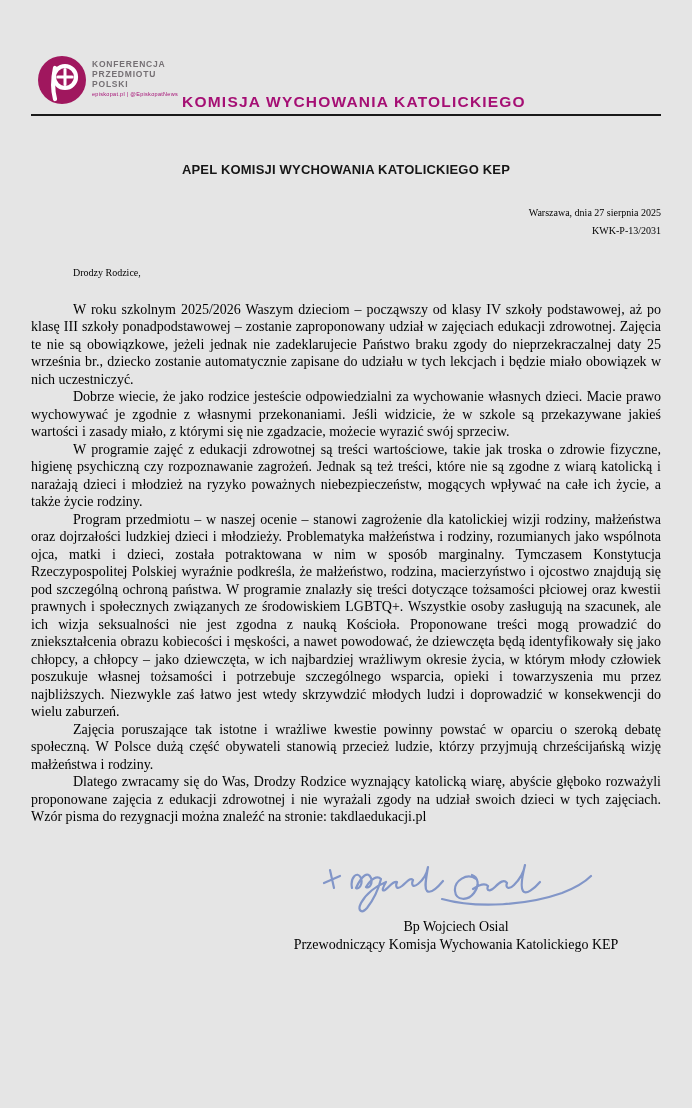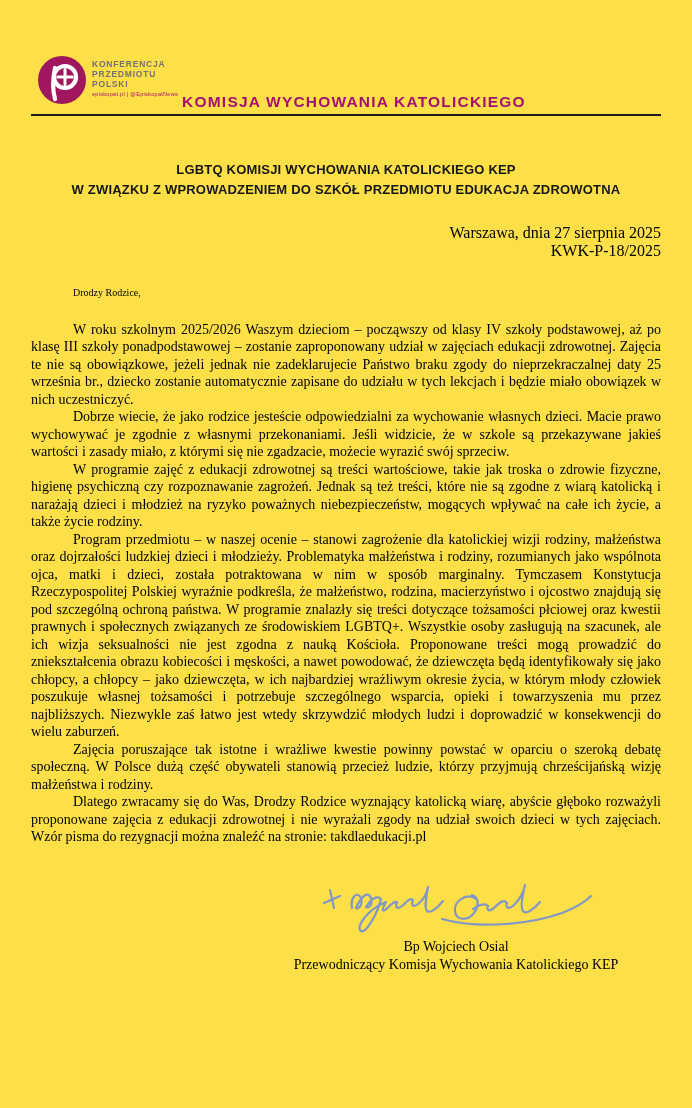--- a/index.html
+++ b/index.html
@@ -1,20 +1,20 @@
 <!DOCTYPE html>
 <html style="--accent: #a50f74; --brand: #a0175e; --underline: #1a1a1a; --ink: #8296c8;"><head>
 <meta charset="utf-8">
 <style>
   html,body{margin:0;padding:0;background:#ffffff;}
   .page{
     position:relative;
     width:692px;height:1108px;
     margin:0 auto;
-    background:#fde047;
+    background:#e5e5e5;
     font-family:"Liberation Serif", serif;
     color:#000;
     overflow:hidden;
   }
   .content{padding:0 31px;}
   
   .letterhead{
     position:relative;
     margin-top:56px;
     height:58px;
@@ -45,21 +45,21 @@
     margin-top:44px;
     text-align:center;
     font-family:"Liberation Sans", sans-serif;
     font-weight:700;font-size:13px;line-height:20px;
     color:#161616;letter-spacing:0.2px;
   }
   
   .date-block{
     margin-top:24px;
     text-align:right;
-    font-size:16px;line-height:18px;
+    font-size:10px;line-height:18px;
   }
   
   .salutation{
     margin:24px 0 0 0;
     font-size:10px;line-height:17.5px;
     text-indent:42px;
   }
   .body-text p{
     margin:0;
     font-size:14px;line-height:17.5px;
@@ -109,27 +109,26 @@
           <div class="logo-org">KONFERENCJA</div>
           <div class="logo-org">PRZEDMIOTU</div>
           <div class="logo-org">POLSKI</div>
           <div class="logo-tagline">episkopat.pl | @EpiskopatNews</div>
         </div>
       </div>
       <div class="dept-title">KOMISJA WYCHOWANIA KATOLICKIEGO</div>
     </div>
 
     <div class="letter-title">
-      <div>LGBTQ KOMISJI WYCHOWANIA KATOLICKIEGO KEP</div>
-      <div>W ZWIĄZKU Z WPROWADZENIEM DO SZKÓŁ PRZEDMIOTU EDUKACJA ZDROWOTNA</div>
+      <div>APEL KOMISJI WYCHOWANIA KATOLICKIEGO KEP</div>
     </div>
 
     <div class="date-block">
       <div>Warszawa, dnia 27 sierpnia 2025</div>
-      <div>KWK-P-18/2025</div>
+      <div>KWK-P-13/2031</div>
     </div>
 
     <p class="salutation">Drodzy Rodzice,</p>
 
     <div class="body-text">
       <p class="first">W roku szkolnym 2025/2026 Waszym dzieciom – począwszy od klasy IV szkoły podstawowej, aż po klasę III szkoły ponadpodstawowej – zostanie zaproponowany udział w zajęciach edukacji zdrowotnej. Zajęcia te nie są obowiązkowe, jeżeli jednak nie zadeklarujecie Państwo braku zgody do nieprzekraczalnej daty 25 września br., dziecko zostanie automatycznie zapisane do udziału w tych lekcjach i będzie miało obowiązek w nich uczestniczyć.</p>
       <p>Dobrze wiecie, że jako rodzice jesteście odpowiedzialni za wychowanie własnych dzieci. Macie prawo wychowywać je zgodnie z własnymi przekonaniami. Jeśli widzicie, że w szkole są przekazywane jakieś wartości i zasady miało, z którymi się nie zgadzacie, możecie wyrazić swój sprzeciw.</p>
       <p>W programie zajęć z edukacji zdrowotnej są treści wartościowe, takie jak troska o zdrowie fizyczne, higienę psychiczną czy rozpoznawanie zagrożeń. Jednak są też treści, które nie są zgodne z wiarą katolicką i narażają dzieci i młodzież na ryzyko poważnych niebezpieczeństw, mogących wpływać na całe ich życie, a także życie rodziny.</p>
       <p>Program przedmiotu – w naszej ocenie – stanowi zagrożenie dla katolickiej wizji rodziny, małżeństwa oraz dojrzałości ludzkiej dzieci i młodzieży. Problematyka małżeństwa i rodziny, rozumianych jako wspólnota ojca, matki i dzieci, została potraktowana w nim w sposób marginalny. Tymczasem Konstytucja Rzeczypospolitej Polskiej wyraźnie podkreśla, że małżeństwo, rodzina, macierzyństwo i ojcostwo znajdują się pod szczególną ochroną państwa. W programie znalazły się treści dotyczące tożsamości płciowej oraz kwestii prawnych i społecznych związanych ze środowiskiem LGBTQ+. Wszystkie osoby zasługują na szacunek, ale ich wizja seksualności nie jest zgodna z nauką Kościoła. Proponowane treści mogą prowadzić do zniekształcenia obrazu kobiecości i męskości, a nawet powodować, że dziewczęta będą identyfikowały się jako chłopcy, a chłopcy – jako dziewczęta, w ich najbardziej wrażliwym okresie życia, w którym młody człowiek poszukuje własnej tożsamości i potrzebuje szczególnego wsparcia, opieki i towarzyszenia mu przez najbliższych. Niezwykle zaś łatwo jest wtedy skrzywdzić młodych ludzi i doprowadzić w konsekwencji do wielu zaburzeń.</p>
       <p>Zajęcia poruszające tak istotne i wrażliwe kwestie powinny powstać w oparciu o szeroką debatę społeczną. W Polsce dużą część obywateli stanowią przecież ludzie, którzy przyjmują chrześcijańską wizję małżeństwa i rodziny.</p>

